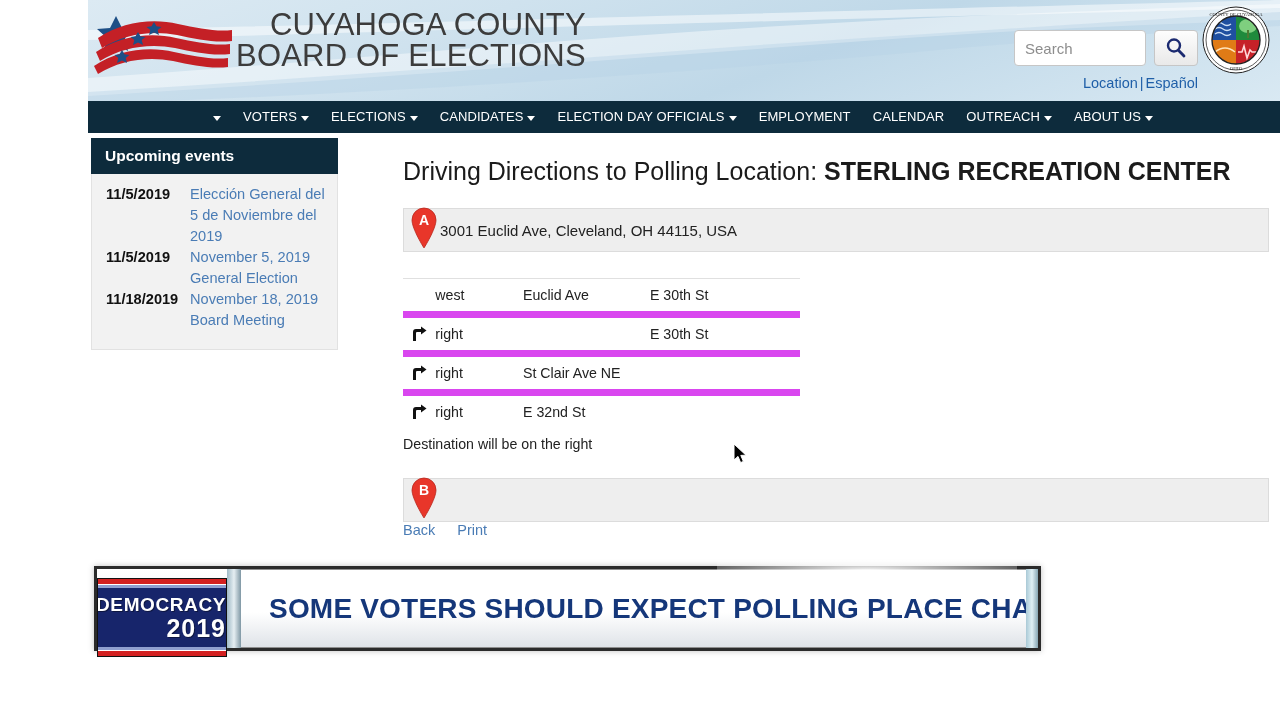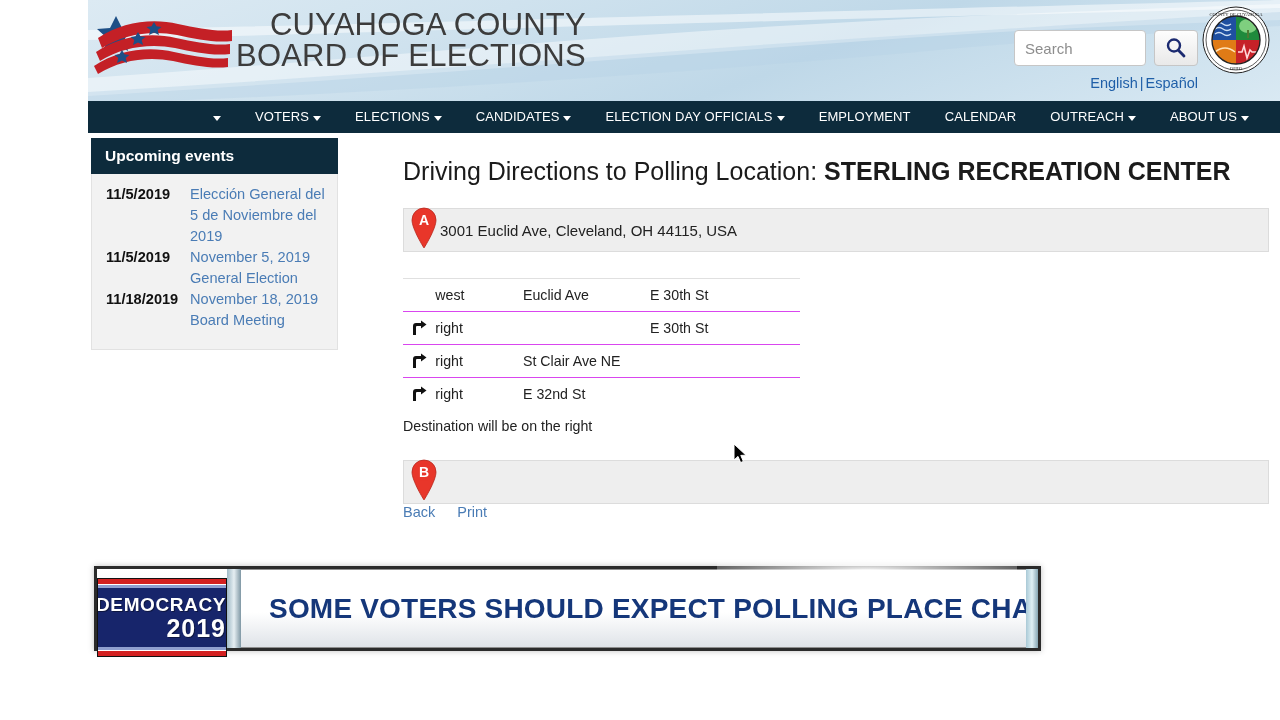--- a/index.html
+++ b/index.html
@@ -90,21 +90,21 @@
   }
 
   
   .nav-bar {
     position: absolute;
     left: 88px; top: 101px;
     width: 1192px; height: 32px;
     background: #0d2b3c;
     display: flex; align-items: center;
     padding-left: 116px;
-    gap: 16px;
+    gap: 4px;
   }
   .nav-item {
     color: #ffffff;
     font-size: 13px;
     letter-spacing: 0.1px;
     padding: 0 9px;
     white-space: nowrap;
     cursor: pointer;
     display: flex; align-items: center; gap: 4px;
     height: 32px;
@@ -191,21 +191,21 @@
     margin-left: 36px;
     font-size: 15px;
     color: #222;
   }
 
   .dir-table {
     margin-top: 26px;
     width: 397px;
     border-collapse: collapse;
   }
-  .dir-table tr { border-bottom: 1px solid #d946ef; }
+  .dir-table tr { border-bottom: 7px solid #d946ef; }
   .dir-table tr.first-row { border-top: 1px solid #e0e0e0; }
   .dir-table tr.last-row { border-bottom: none; }
   .dir-table td {
     font-size: 14.2px;
     color: #222;
     padding: 8px 0;
     vertical-align: middle;
   }
   .col-icon { width: 28px; padding-left: 8px !important; }
   .col-dir  { width: 76px; text-align: left; }
@@ -352,21 +352,21 @@
       <input class="search-input" type="text" placeholder="Search" style="">
       <button class="search-btn">
         <svg width="24" height="24" viewBox="0 0 24 24">
           <circle cx="10" cy="9.5" r="6" fill="none" stroke="#1b2a70" stroke-width="2.4"></circle>
           <line x1="14.4" y1="14.2" x2="20" y2="20" stroke="#1b2a70" stroke-width="2.8" stroke-linecap="round"></line>
         </svg>
       </button>
     </div>
 
     <div class="lang-links">
-      <a>English</a><span class="lang-sep">|</span><a>Español</a>
+      <a>Location</a><span class="lang-sep">|</span><a>Español</a>
     </div>
 
     <svg class="county-seal" viewBox="0 0 68 68">
       <circle cx="34" cy="34" r="33" fill="#fdfdfd" stroke="#222" stroke-width="1"></circle>
       <circle cx="34" cy="34" r="30" fill="#ffffff" stroke="#333" stroke-width="0.8"></circle>
       <clipPath id="sealClip">
           <circle cx="34" cy="34" r="24"></circle>
         </clipPath>
       <g clip-path="url(#sealClip)">
         <rect x="10" y="10" width="24" height="24" fill="#1f4fa0"></rect>

